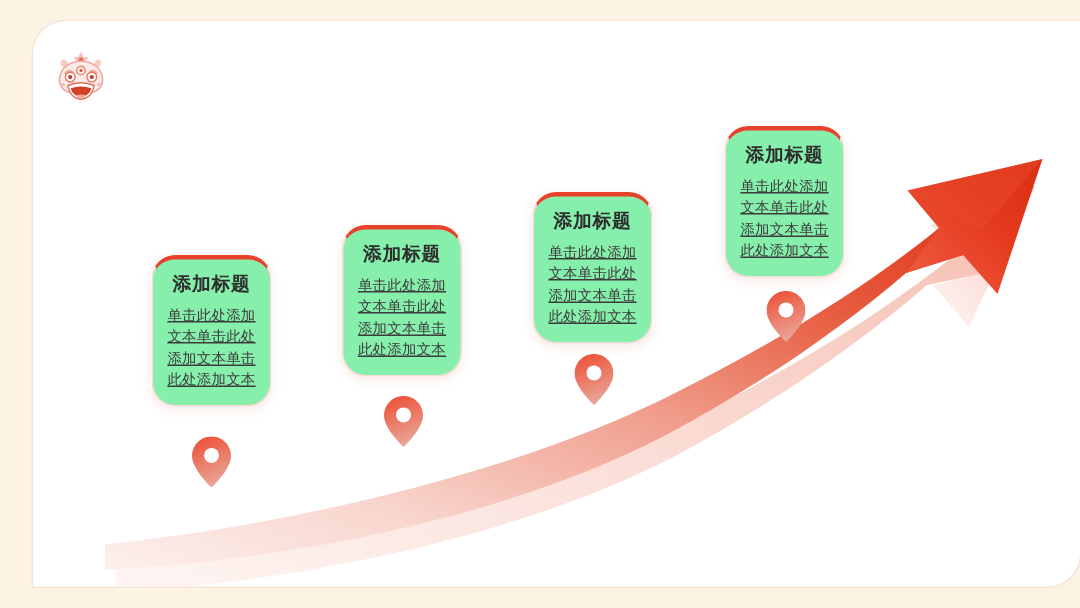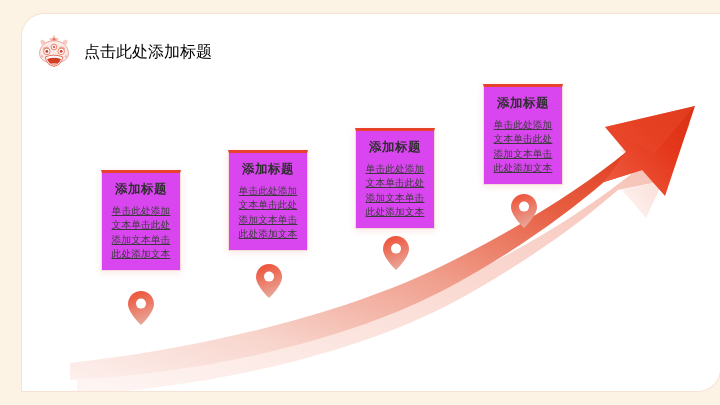--- a/index.html
+++ b/index.html
@@ -57,24 +57,24 @@
     top: 0;
     width: 698px;
     height: 377px;
     pointer-events: none;
   }
 
   
   .card {
     position: absolute;
     box-sizing: border-box;
-    background: #d946ef;
+    background: #86efac;
     border: 1px solid #F6DCD6;
     border-top: 3px solid #E8422C;
-    border-radius: 0;
+    border-radius: 16px;
     box-shadow: 0 2px 7px rgba(215, 120, 100, 0.16);
     padding: 9px 7px 8px 7px;
     text-align: center;
   }
   .card-title {
     font-size: 12.5px;
     font-weight: bold;
     color: #2E2E2E;
     letter-spacing: 0.5px;
     line-height: 1.25;
@@ -130,21 +130,20 @@
         <circle cx="32" cy="24" r="4.6" fill="none" stroke="#E98A74" stroke-width="1.6"></circle>
         <circle cx="32" cy="24" r="1.7" fill="#D8523A"></circle>
 
         <path d="M18 40 Q32 34 46 40 Q44 53 32 55 Q20 53 18 40 Z" fill="#FFFFFF" stroke="#E4705A" stroke-width="1.6"></path>
         <path d="M21 43 Q32 39 43 43 Q41 51 32 52.6 Q23 51 21 43 Z" fill="#D33F25"></path>
         <path d="M26.5 50.5 Q32 48.5 37.5 50.5 Q34.5 54 32 54 Q29.5 54 26.5 50.5 Z" fill="#F4A79B"></path>
 
         <circle cx="13" cy="39" r="1.8" fill="#F0B3A9"></circle>
         <circle cx="51" cy="39" r="1.8" fill="#F0B3A9"></circle>
       </svg>
-      <div>点击此处添加标题</div>
     </div>
 
     <svg id="arrow-layer" viewBox="0 0 698 377" preserveAspectRatio="none">
       <defs>
         <linearGradient id="gradMain" x1="0" y1="1" x2="1" y2="0">
           <stop offset="0%" stop-color="#FDF0ED"></stop>
           <stop offset="25%" stop-color="#F8D6CE"></stop>
           <stop offset="55%" stop-color="#F09D8B"></stop>
           <stop offset="80%" stop-color="#E75D40"></stop>
           <stop offset="100%" stop-color="#E03B1F"></stop>

